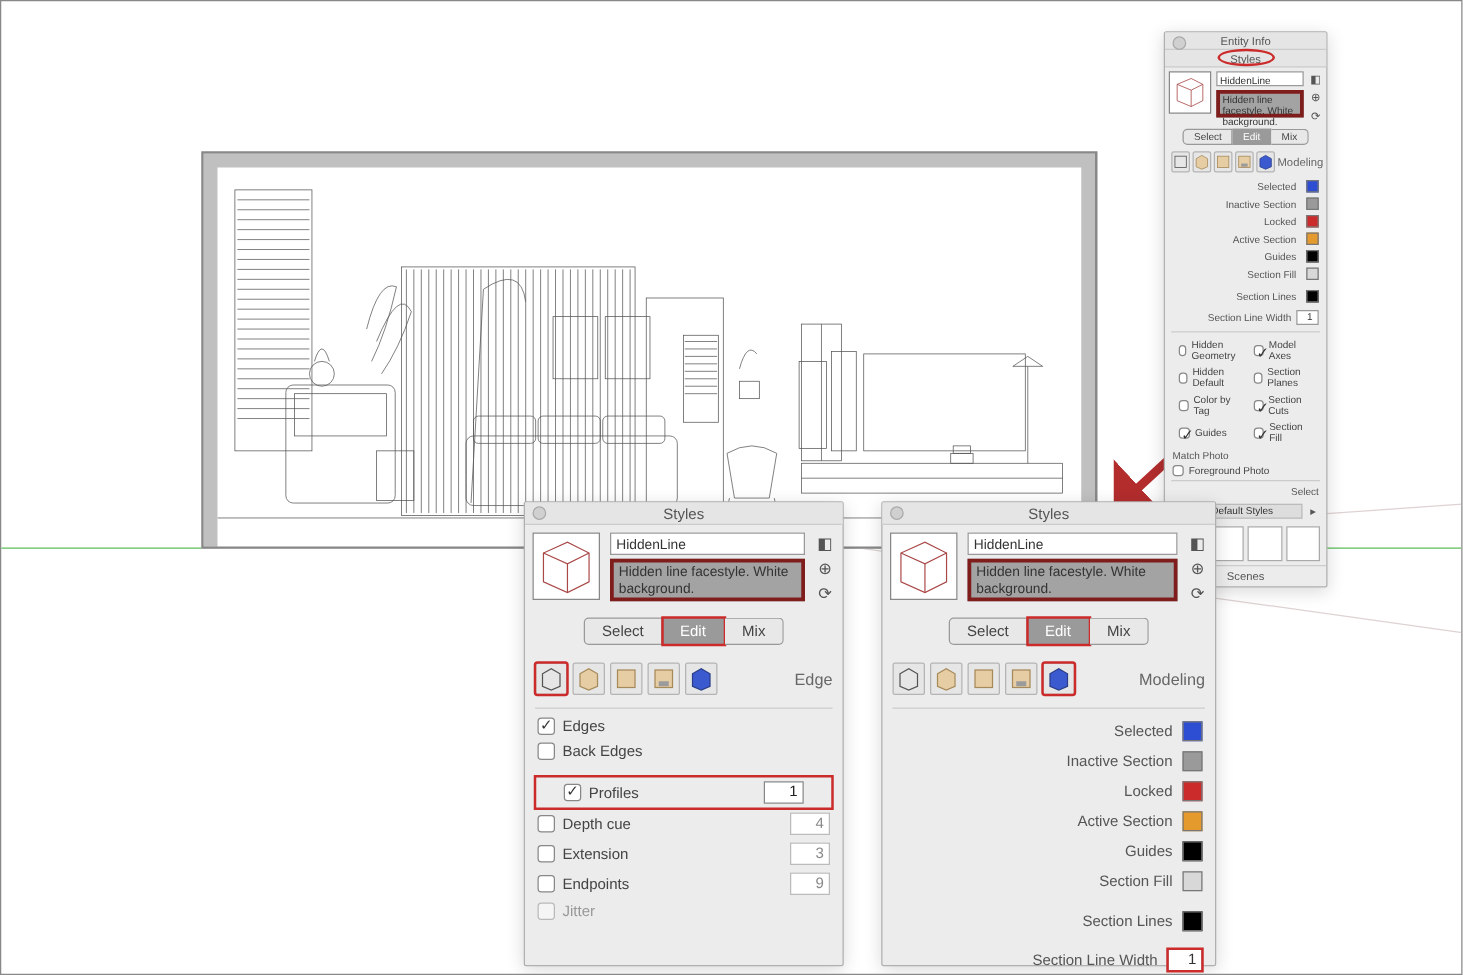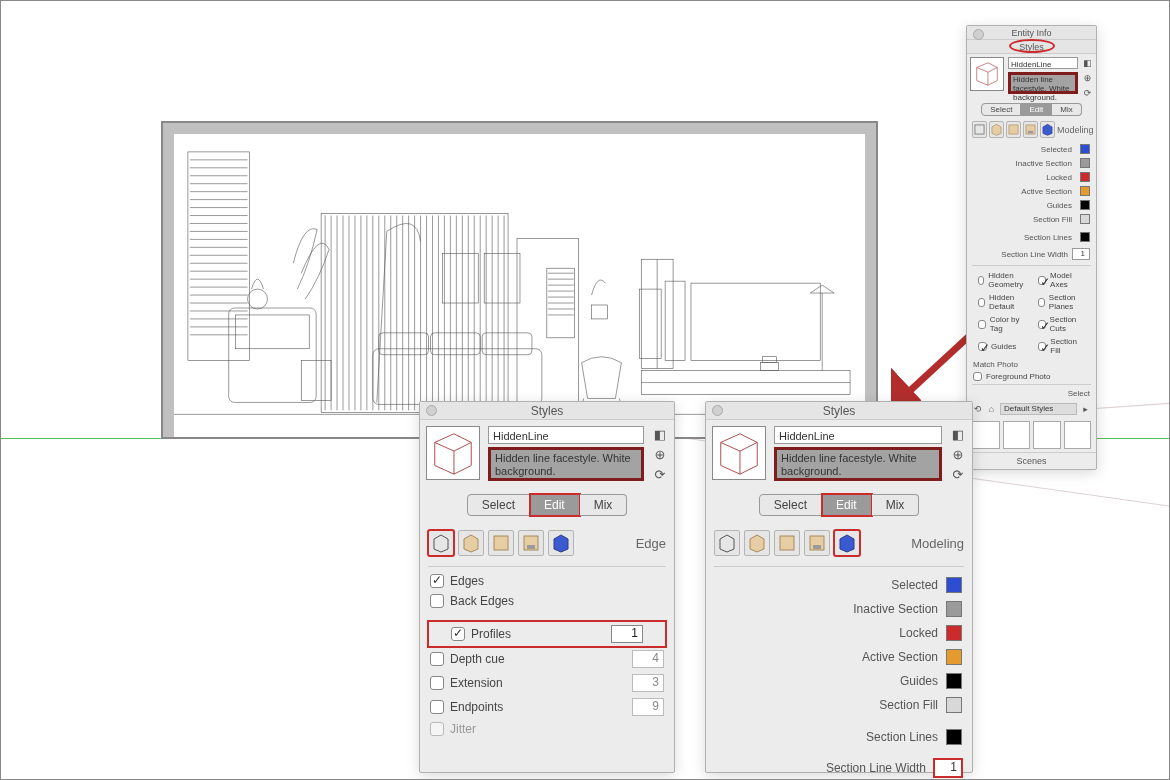--- a/index.html
+++ b/index.html
@@ -332,21 +332,21 @@
 
 <svg class="arrow" style="left:890px;top:320px;" width="100" height="90">
   <defs>
       <marker id="ah" markerWidth="12" markerHeight="12" refX="2" refY="5" orient="auto">
         <path d="M0 0 L10 5 L0 10 z" fill="#b32d2d"></path>
       </marker>
     </defs>
   <line x1="88" y1="6" x2="10" y2="78" stroke="#b32d2d" stroke-width="7" marker-end="url(#ah)"></line>
 </svg>
 
-<div class="panel mini" style="left:965px;top:24px;width:131px;">
+<div class="panel mini" style="left:930px;top:24px;width:131px;">
   <div class="panel-titlebar">
     <span class="panel-close"></span>
     <span>Entity Info</span>
   </div>
   <div class="panel-titlebar" style="position:relative;">
     <span>Styles</span>
     <span class="highlight-ellipse" style="left:42px;top:-1px;width:46px;height:14px;"></span>
   </div>
   <div class="header-row">
     <div class="thumb">

